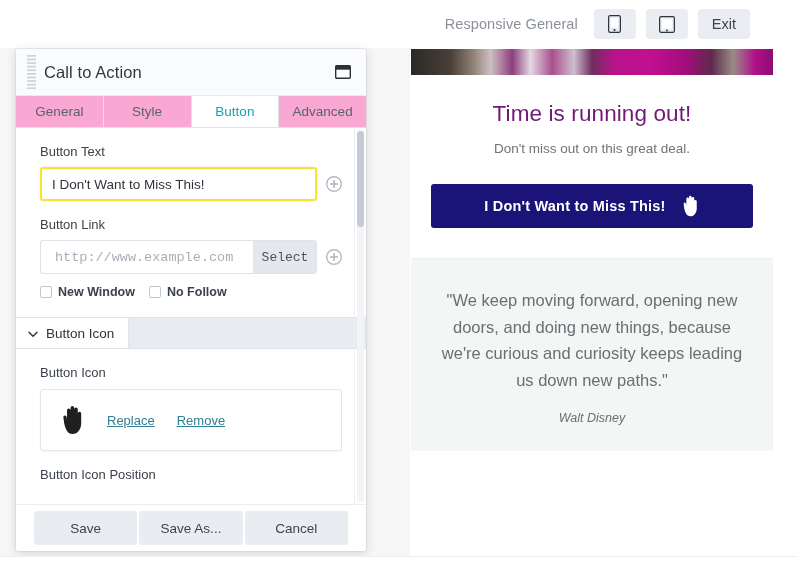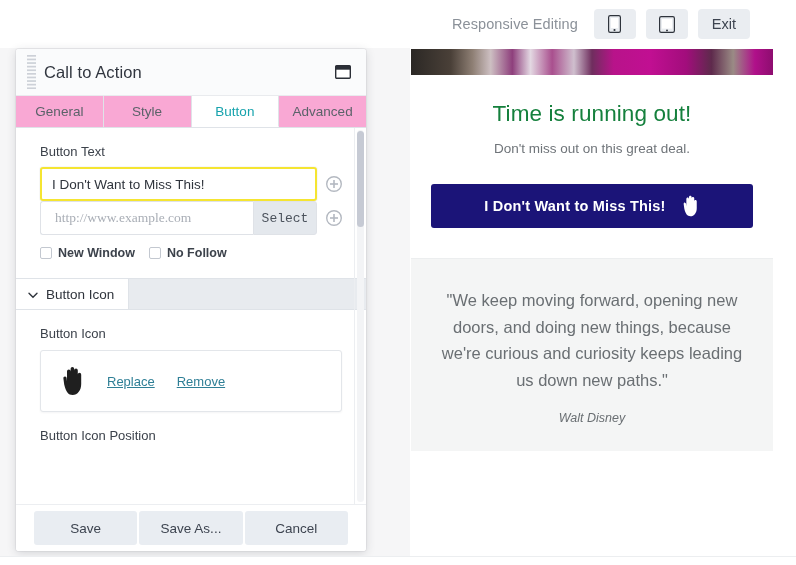--- a/index.html
+++ b/index.html
@@ -100,21 +100,21 @@
     outline:none;
     box-shadow:0 0 0 1px rgba(0,0,0,.03);
   }
   .plus-icon { margin-left:9px; width:16px; height:16px; flex:0 0 16px; cursor:pointer; }
 
   
   #btn-link-input {
     flex:1 1 auto; height:34px; border:1px solid #dfe2e7; border-right:none;
     border-radius:3px 0 0 3px; background:#ffffff;
     padding:0 14px; font-size:13.5px; color:#2f343c;
-    font-family:Liberation Serif, serif; outline:none;
+    font-family:Liberation Mono, monospace; outline:none;
   }
   #btn-link-input::placeholder { color:#a9aeb6; }
   #link-select-btn {
     flex:0 0 64px; height:34px; background:#e4e8ed; border:1px solid #dfe2e7;
     border-radius:0 3px 3px 0;
     display:flex; align-items:center; justify-content:center;
     font-size:13px; color:#4b525c; cursor:pointer;font-family:Liberation Mono, monospace;
   }
 
   .checks { display:flex; align-items:center; gap:14px; margin-top:11px; }
@@ -180,21 +180,21 @@
         #b8138a 56%,
         #c10f92 66%,
         #a20d7c 76%,
         #5e2a4c 83%,
         #9a8b85 89%,
         #b0108a 95%,
         #8d0d6f 100%);
   }
   #preview-white { background:#ffffff; padding:26px 0 0 0; }
   #p-head {
-    text-align:center; font-size:22.5px; color:#15803d; font-weight:normal;
+    text-align:center; font-size:22.5px; color:#701a75; font-weight:normal;
     margin:0 0 14px 0; letter-spacing:.1px;
   }
   #p-sub {
     text-align:center; font-size:13.5px; color:#6f7479; margin:0 0 28px 0;
   }
   #cta-wrap { padding:0 20px 30px 20px; }
   #cta-button {
     height:44px; background:#1b1478; border-radius:3px;
     display:flex; align-items:center; justify-content:center; gap:14px;
     cursor:pointer;
@@ -212,21 +212,21 @@
     text-align:center; font-size:12.5px; color:#6a6f73; font-style:italic; margin-top:17px;
   }
 </style>
 </head>
 <body>
 
 <div id="page-bg-left"></div>
 <div id="page-bg-right"></div>
 
 <div id="topbar">
-  <span id="resp-label">Responsive Editing</span>
+  <span id="resp-label">Responsive General</span>
 
   <div class="device-btn">
     <span>
       <svg width="13" height="18" viewBox="0 0 13 18">
         <rect x="0.6" y="0.6" width="11.8" height="16.8" rx="1.6" fill="none" stroke="#2f343c" stroke-width="1.2"></rect>
         <rect x="3" y="3" width="7" height="10" fill="#ffffff"></rect>
         <circle cx="6.5" cy="15" r="1.05" fill="#2f343c"></circle>
       </svg>
     </span>
   </div>
@@ -302,20 +302,21 @@
           <svg width="16" height="16" viewBox="0 0 16 16">
             <circle cx="8" cy="8" r="7.3" fill="none" stroke="#b4b9c1" stroke-width="1.4"></circle>
             <rect x="7.2" y="4" width="1.6" height="8" fill="#b4b9c1"></rect>
             <rect x="4" y="7.2" width="8" height="1.6" fill="#b4b9c1"></rect>
           </svg>
         </span>
       </div>
     </div>
 
     <div class="field-group">
+      <div class="field-label">Button Link</div>
       <div class="row">
         <input id="btn-link-input" type="text" placeholder="http://www.example.com" style="">
         <div id="link-select-btn">
           <span>Select</span>
         </div>
         <span class="plus-icon">
           <svg width="16" height="16" viewBox="0 0 16 16">
             <circle cx="8" cy="8" r="7.3" fill="none" stroke="#b4b9c1" stroke-width="1.4"></circle>
             <rect x="7.2" y="4" width="1.6" height="8" fill="#b4b9c1"></rect>
             <rect x="4" y="7.2" width="8" height="1.6" fill="#b4b9c1"></rect>

